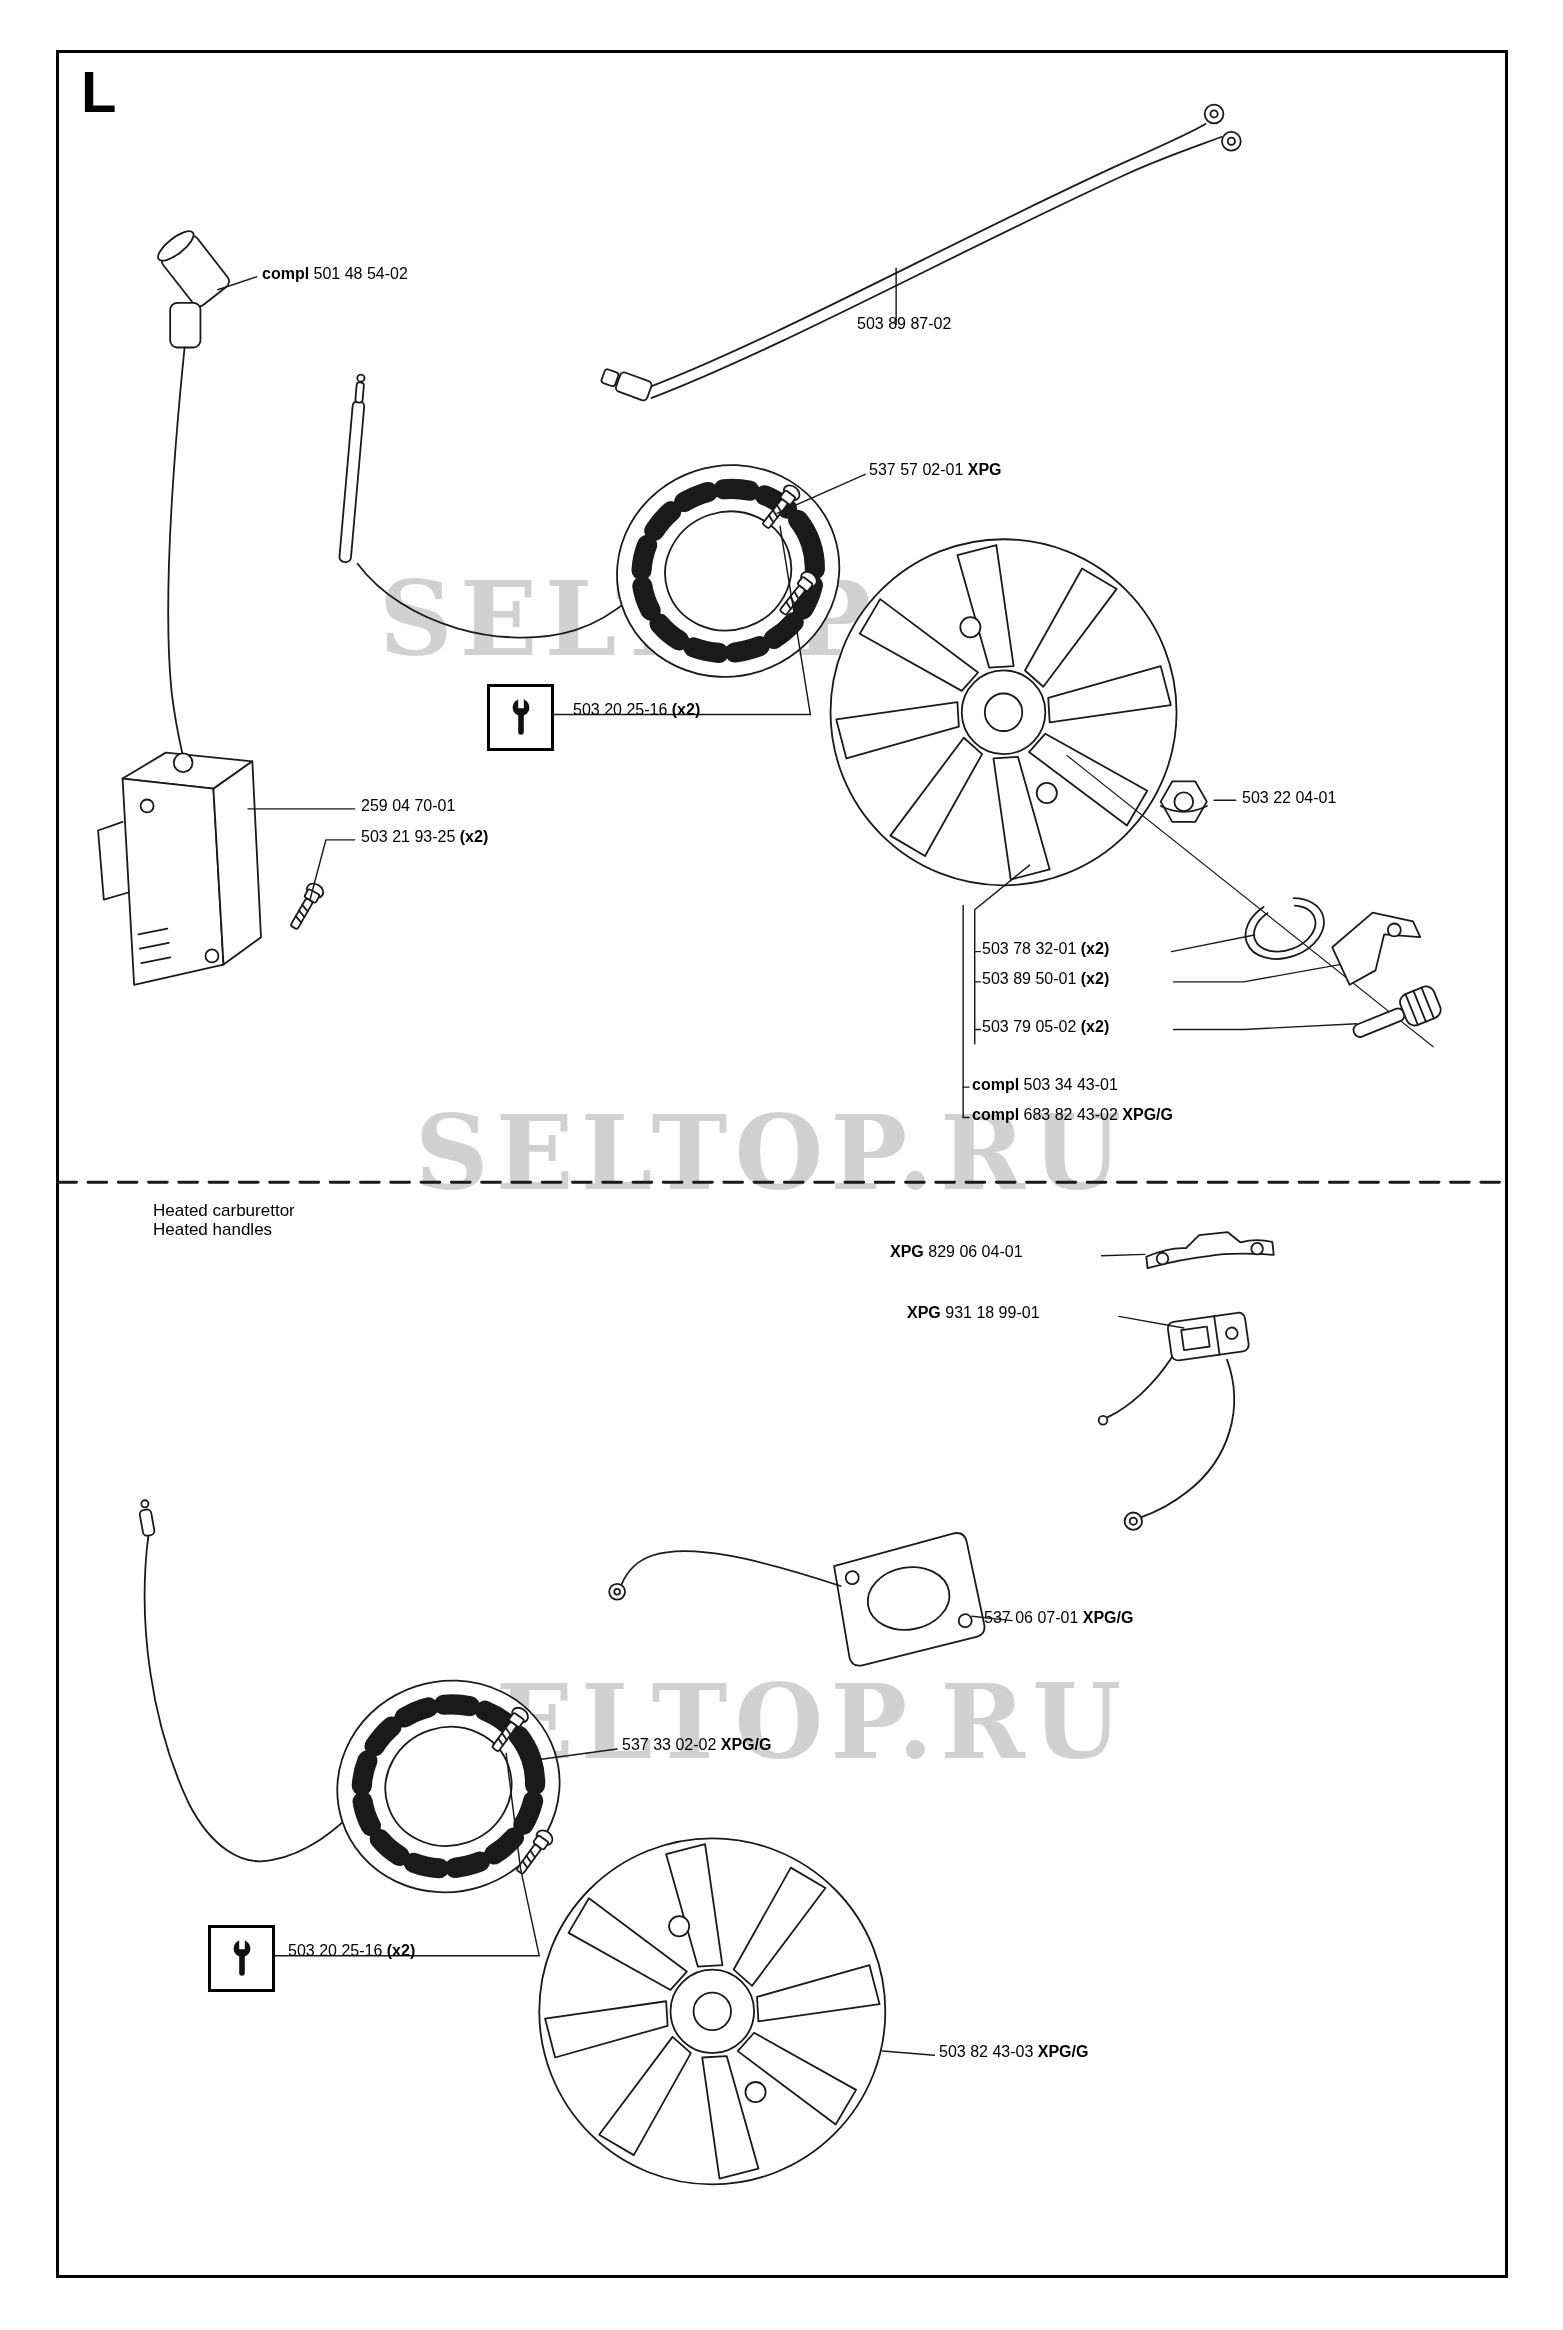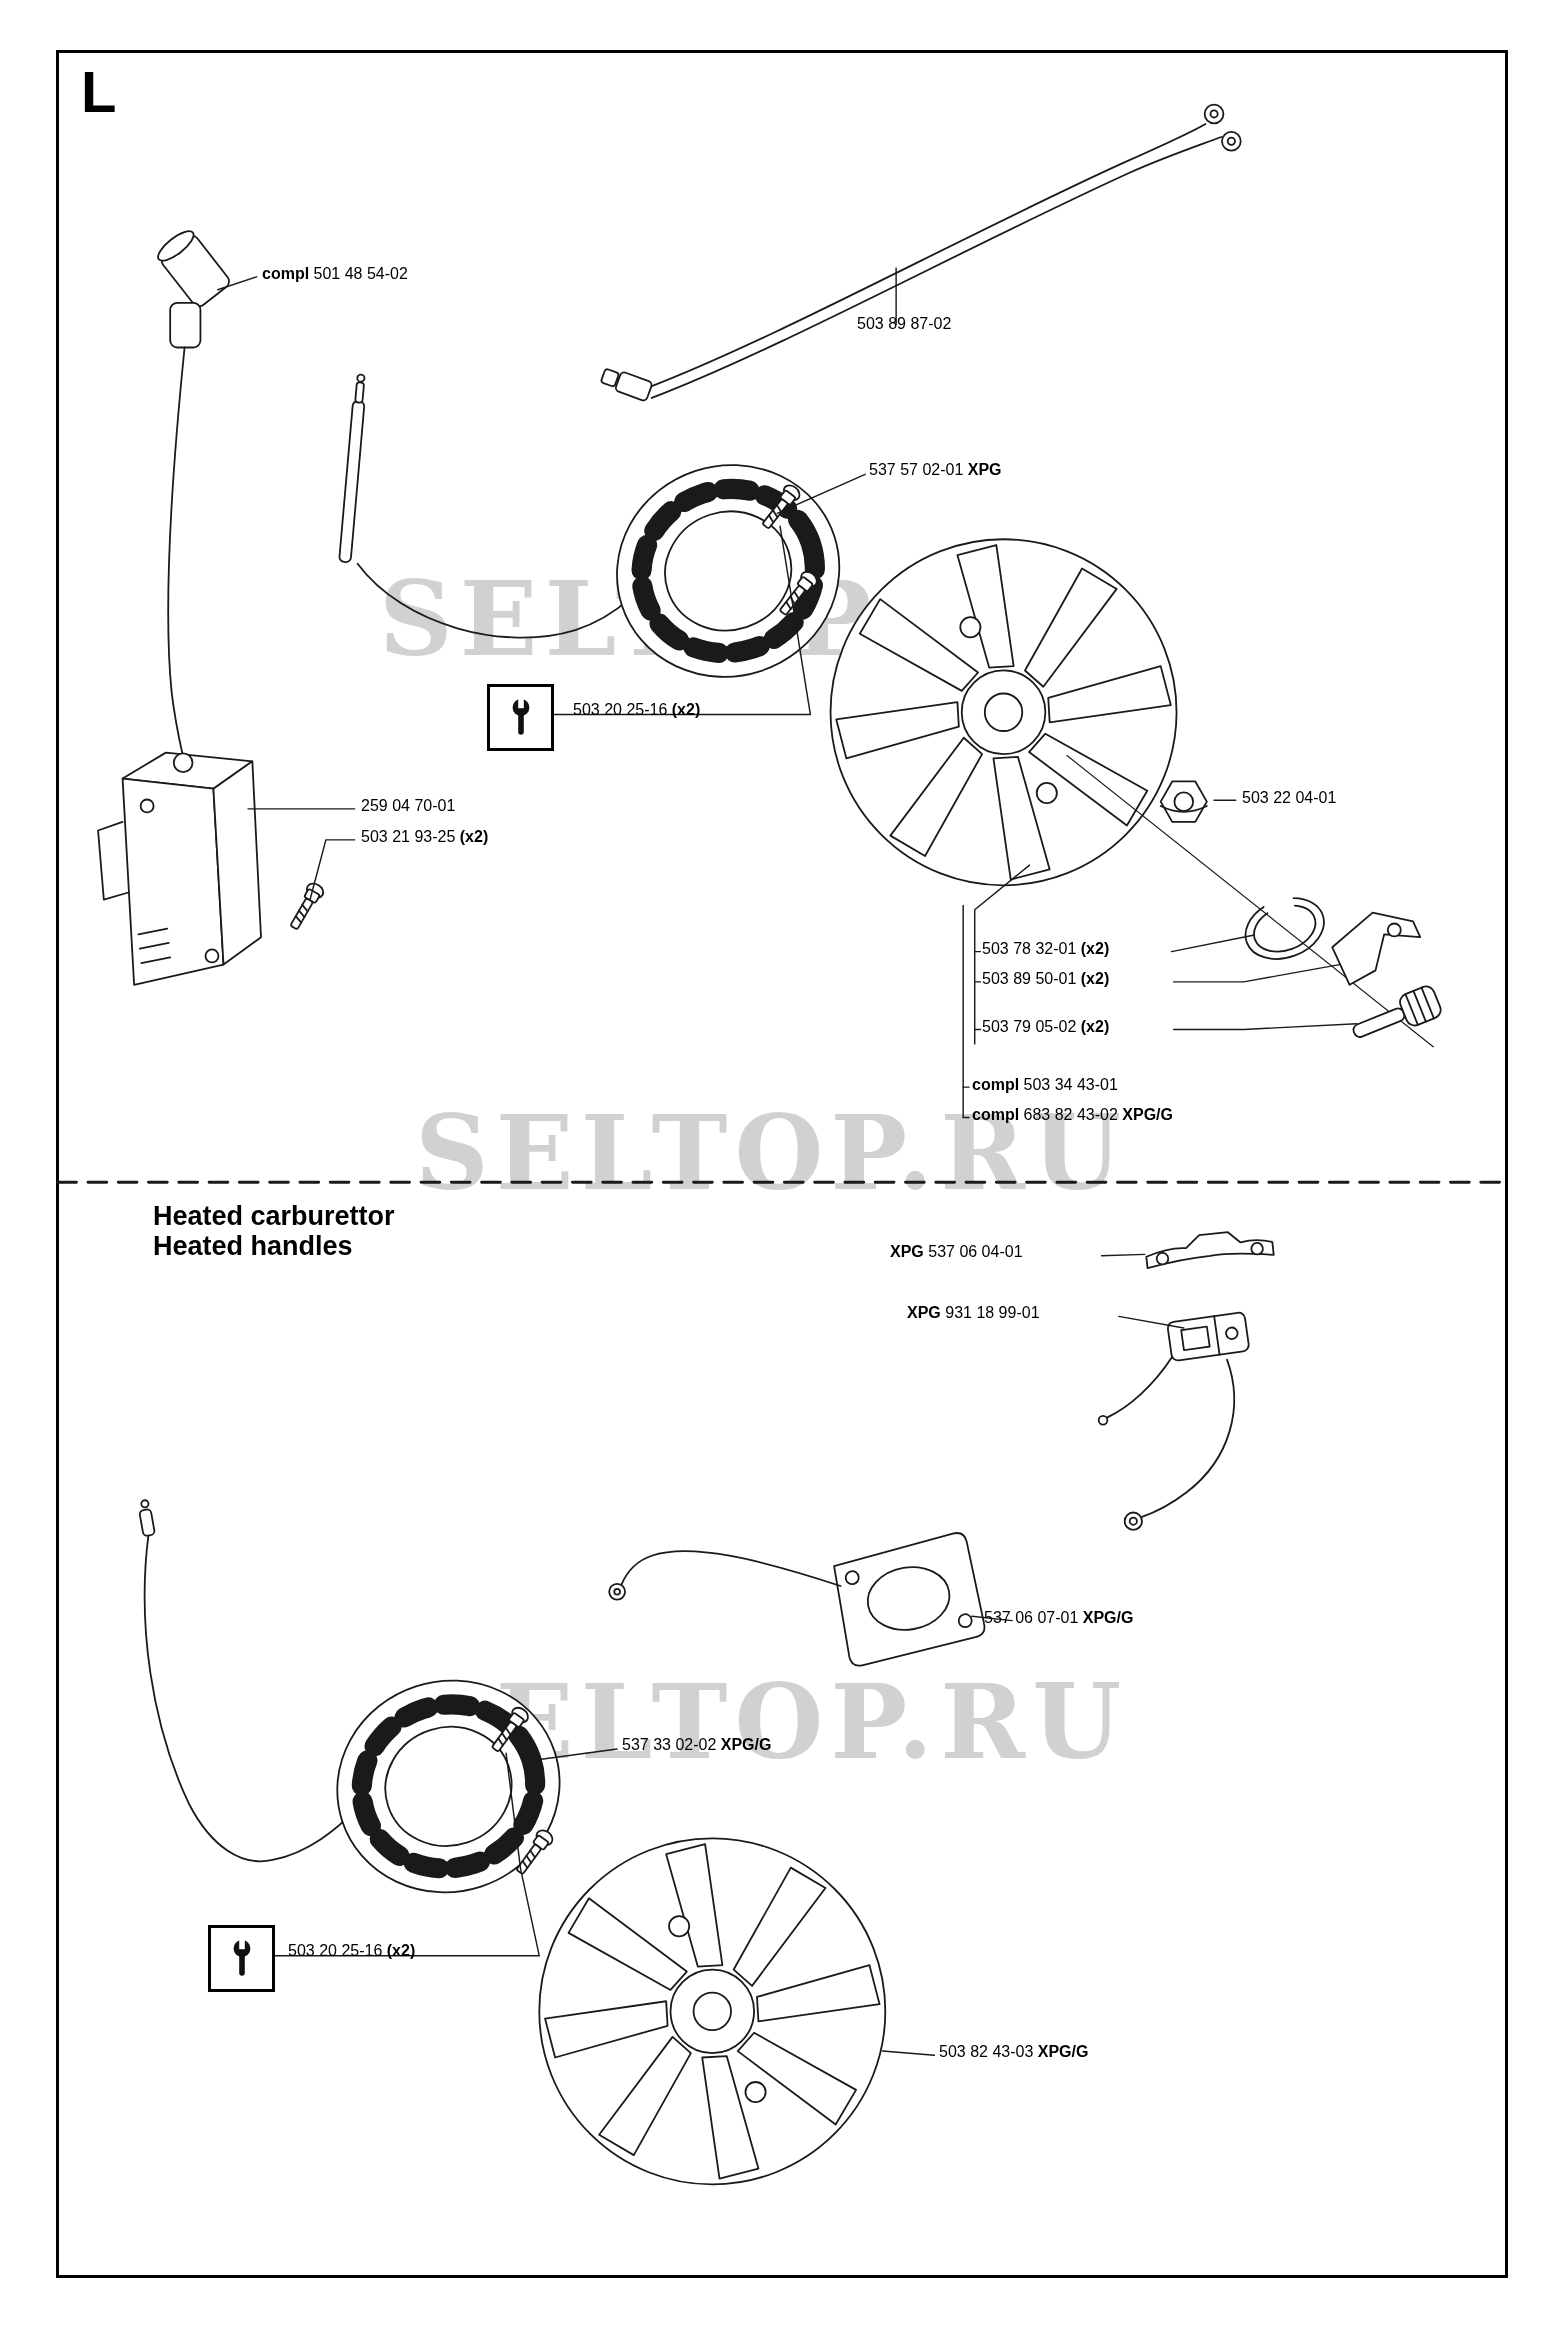--- a/index.html
+++ b/index.html
@@ -10,21 +10,21 @@
   .frame{
     position:absolute;left:56px;top:50px;width:1446px;height:2222px;
     border:3.6px solid #000;
   }
   .section-letter{
     position:absolute;left:81px;top:63px;font-size:58px;font-weight:bold;
     line-height:1;
   }
   .label{position:absolute;font-size:16px;line-height:1.15;white-space:nowrap;}
   .label b{font-weight:bold;}
-  .heading{position:absolute;font-size:27px;font-weight:bold;line-height:1.12;white-space:nowrap;}
+  .heading{position:absolute;font-size:17px;font-weight:normal;line-height:1.12;white-space:nowrap;}
   .watermark{
     position:absolute;font-family:"DejaVu Serif",serif;font-weight:700;
     font-size:102px;letter-spacing:7.2px;color:#8f8f8f;opacity:.40;
     line-height:1;white-space:nowrap;pointer-events:none;
   }
   .diagram{position:absolute;left:0;top:0;}
   .wrench-box{
     position:absolute;width:61px;height:61px;border:3.6px solid #000;background:#fff;
     display:flex;align-items:center;justify-content:center;
   }
@@ -280,21 +280,21 @@
   <div class="label" style="left:972px;top:1106px">
     <b>compl </b><span>683 82 43-02</span><b> XPG/G</b>
   </div>
 
   <div class="heading" style="left:153px;top:1201px">
     <div>Heated carburettor</div>
     <div>Heated handles</div>
   </div>
 
   <div class="label" style="left:890px;top:1243px">
-    <b>XPG </b><span>537 06 04-01</span><b></b>
+    <b>XPG </b><span>829 06 04-01</span><b></b>
   </div>
   <div class="label" style="left:907px;top:1304px">
     <b>XPG </b><span>931 18 99-01</span><b></b>
   </div>
   <div class="label" style="left:984px;top:1609px">
     <b></b><span>537 06 07-01</span><b> XPG/G</b>
   </div>
   <div class="label" style="left:622px;top:1736px">
     <b></b><span>537 33 02-02</span><b> XPG/G</b>
   </div>

